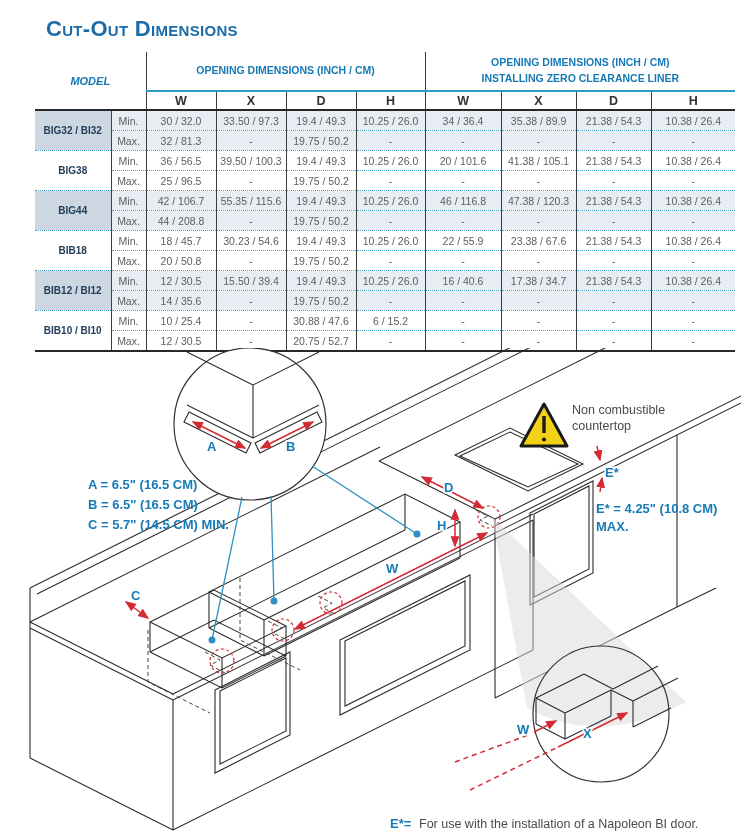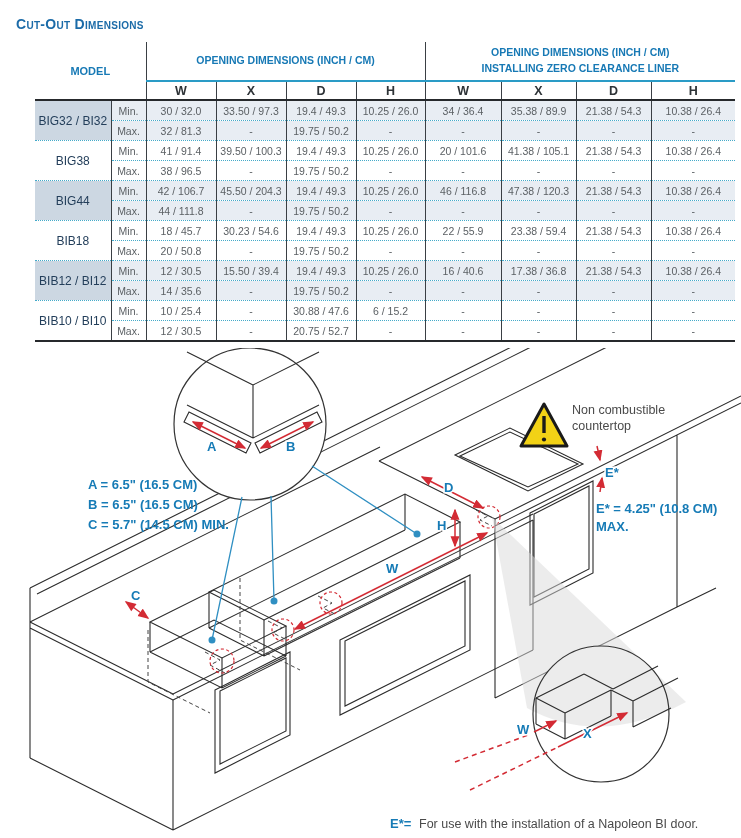--- a/index.html
+++ b/index.html
@@ -1,33 +1,33 @@
 <!DOCTYPE html>
 <html><head>
 <meta charset="utf-8">
 <style>
   html,body{margin:0;padding:0;}
   body{
     width:741px;height:838px;position:relative;background:#fff;
     font-family:"Liberation Sans",sans-serif;overflow:hidden;
   }
   .title{
-    margin:16px 0 0 16px;
+    margin:16px 0 0 46px;
     font-variant:small-caps;
-    font-weight:bold;font-size:14px;letter-spacing:.3px;color:#1b6ba8;
+    font-weight:bold;font-size:22px;letter-spacing:.3px;color:#1b6ba8;
   }
   table{border-collapse:collapse;table-layout:fixed;width:700px;margin:10px 0 0 35px;}
   th,td{padding:0 2px;text-align:center;vertical-align:middle;overflow:hidden;white-space:nowrap;}
-  th.model-h{color:#1779b5;font-size:11px;font-weight:bold;}
+  th.model-h{color:#1779b5;font-size:11px;font-weight:bold;font-style:italic;}
   th.grp{color:#1779b5;font-size:10.5px;font-weight:bold;height:38px;border-bottom:2px solid #2a9bc6;line-height:1.5;}
   tr.sub th{font-size:12.5px;font-weight:bold;color:#2e3337;height:17px;}
   thead tr.sub th, th.model-h{border-bottom:2px solid #26292c;}
   .vb{border-left:1px solid #3a3f44;}
   tbody td{font-size:10.5px;color:#5a5f63;height:19px;}
-  td.model-cell{font-weight:normal;color:#233e5a;font-size:12px;}
+  td.model-cell{font-weight:bold;color:#233e5a;font-size:10px;}
   td.mm-cell{color:#5a5f63;}
   tbody tr{border-top:1px dotted #45aac9;}
   tbody tr:first-child{border-top:none;}
   tbody tr:last-child{border-bottom:2px solid #26292c;}
   tr.shaded td{background:#e8edf3;}
   tr.shaded td.model-cell{background:#ccd7e2;}
   svg.diagram{position:absolute;left:0;top:348px;width:741px;height:490px;}
   svg text{font-family:"Liberation Sans",sans-serif;}
   .lbl{fill:#167bb6;font-weight:bold;font-size:13px;paint-order:stroke;stroke:#fff;stroke-width:3px;}
   .dimtext{fill:#167bb6;font-weight:bold;font-size:13px;}
@@ -93,72 +93,72 @@
         <td class="val vb">19.75 / 50.2</td>
         <td class="val vb">-</td>
         <td class="val vb">-</td>
         <td class="val vb">-</td>
         <td class="val vb">-</td>
         <td class="val vb">-</td>
       </tr>
       <tr>
         <td class="model-cell" rowspan="2">BIG38</td>
         <td class="mm-cell vb">Min.</td>
-        <td class="val vb">41 / 91.4</td>
+        <td class="val vb">36 / 56.5</td>
         <td class="val vb">39.50 / 100.3</td>
         <td class="val vb">19.4 / 49.3</td>
         <td class="val vb">10.25 / 26.0</td>
         <td class="val vb">20 / 101.6</td>
         <td class="val vb">41.38 / 105.1</td>
         <td class="val vb">21.38 / 54.3</td>
         <td class="val vb">10.38 / 26.4</td>
       </tr>
       <tr>
         <td class="mm-cell vb">Max.</td>
-        <td class="val vb">38 / 96.5</td>
+        <td class="val vb">25 / 96.5</td>
         <td class="val vb">-</td>
         <td class="val vb">19.75 / 50.2</td>
         <td class="val vb">-</td>
         <td class="val vb">-</td>
         <td class="val vb">-</td>
         <td class="val vb">-</td>
         <td class="val vb">-</td>
       </tr>
       <tr class="shaded">
         <td class="model-cell" rowspan="2">BIG44</td>
         <td class="mm-cell vb">Min.</td>
         <td class="val vb">42 / 106.7</td>
-        <td class="val vb">45.50 / 204.3</td>
+        <td class="val vb">55.35 / 115.6</td>
         <td class="val vb">19.4 / 49.3</td>
         <td class="val vb">10.25 / 26.0</td>
         <td class="val vb">46 / 116.8</td>
         <td class="val vb">47.38 / 120.3</td>
         <td class="val vb">21.38 / 54.3</td>
         <td class="val vb">10.38 / 26.4</td>
       </tr>
       <tr class="shaded">
         <td class="mm-cell vb">Max.</td>
-        <td class="val vb">44 / 111.8</td>
+        <td class="val vb">44 / 208.8</td>
         <td class="val vb">-</td>
         <td class="val vb">19.75 / 50.2</td>
         <td class="val vb">-</td>
         <td class="val vb">-</td>
         <td class="val vb">-</td>
         <td class="val vb">-</td>
         <td class="val vb">-</td>
       </tr>
       <tr>
         <td class="model-cell" rowspan="2">BIB18</td>
         <td class="mm-cell vb">Min.</td>
         <td class="val vb">18 / 45.7</td>
         <td class="val vb">30.23 / 54.6</td>
         <td class="val vb">19.4 / 49.3</td>
         <td class="val vb">10.25 / 26.0</td>
         <td class="val vb">22 / 55.9</td>
-        <td class="val vb">23.38 / 59.4</td>
+        <td class="val vb">23.38 / 67.6</td>
         <td class="val vb">21.38 / 54.3</td>
         <td class="val vb">10.38 / 26.4</td>
       </tr>
       <tr>
         <td class="mm-cell vb">Max.</td>
         <td class="val vb">20 / 50.8</td>
         <td class="val vb">-</td>
         <td class="val vb">19.75 / 50.2</td>
         <td class="val vb">-</td>
         <td class="val vb">-</td>
@@ -167,21 +167,21 @@
         <td class="val vb">-</td>
       </tr>
       <tr class="shaded">
         <td class="model-cell" rowspan="2">BIB12  / BI12</td>
         <td class="mm-cell vb">Min.</td>
         <td class="val vb">12 / 30.5</td>
         <td class="val vb">15.50 / 39.4</td>
         <td class="val vb">19.4 / 49.3</td>
         <td class="val vb">10.25 / 26.0</td>
         <td class="val vb">16 / 40.6</td>
-        <td class="val vb">17.38 / 36.8</td>
+        <td class="val vb">17.38 / 34.7</td>
         <td class="val vb">21.38 / 54.3</td>
         <td class="val vb">10.38 / 26.4</td>
       </tr>
       <tr class="shaded">
         <td class="mm-cell vb">Max.</td>
         <td class="val vb">14 / 35.6</td>
         <td class="val vb">-</td>
         <td class="val vb">19.75 / 50.2</td>
         <td class="val vb">-</td>
         <td class="val vb">-</td>

